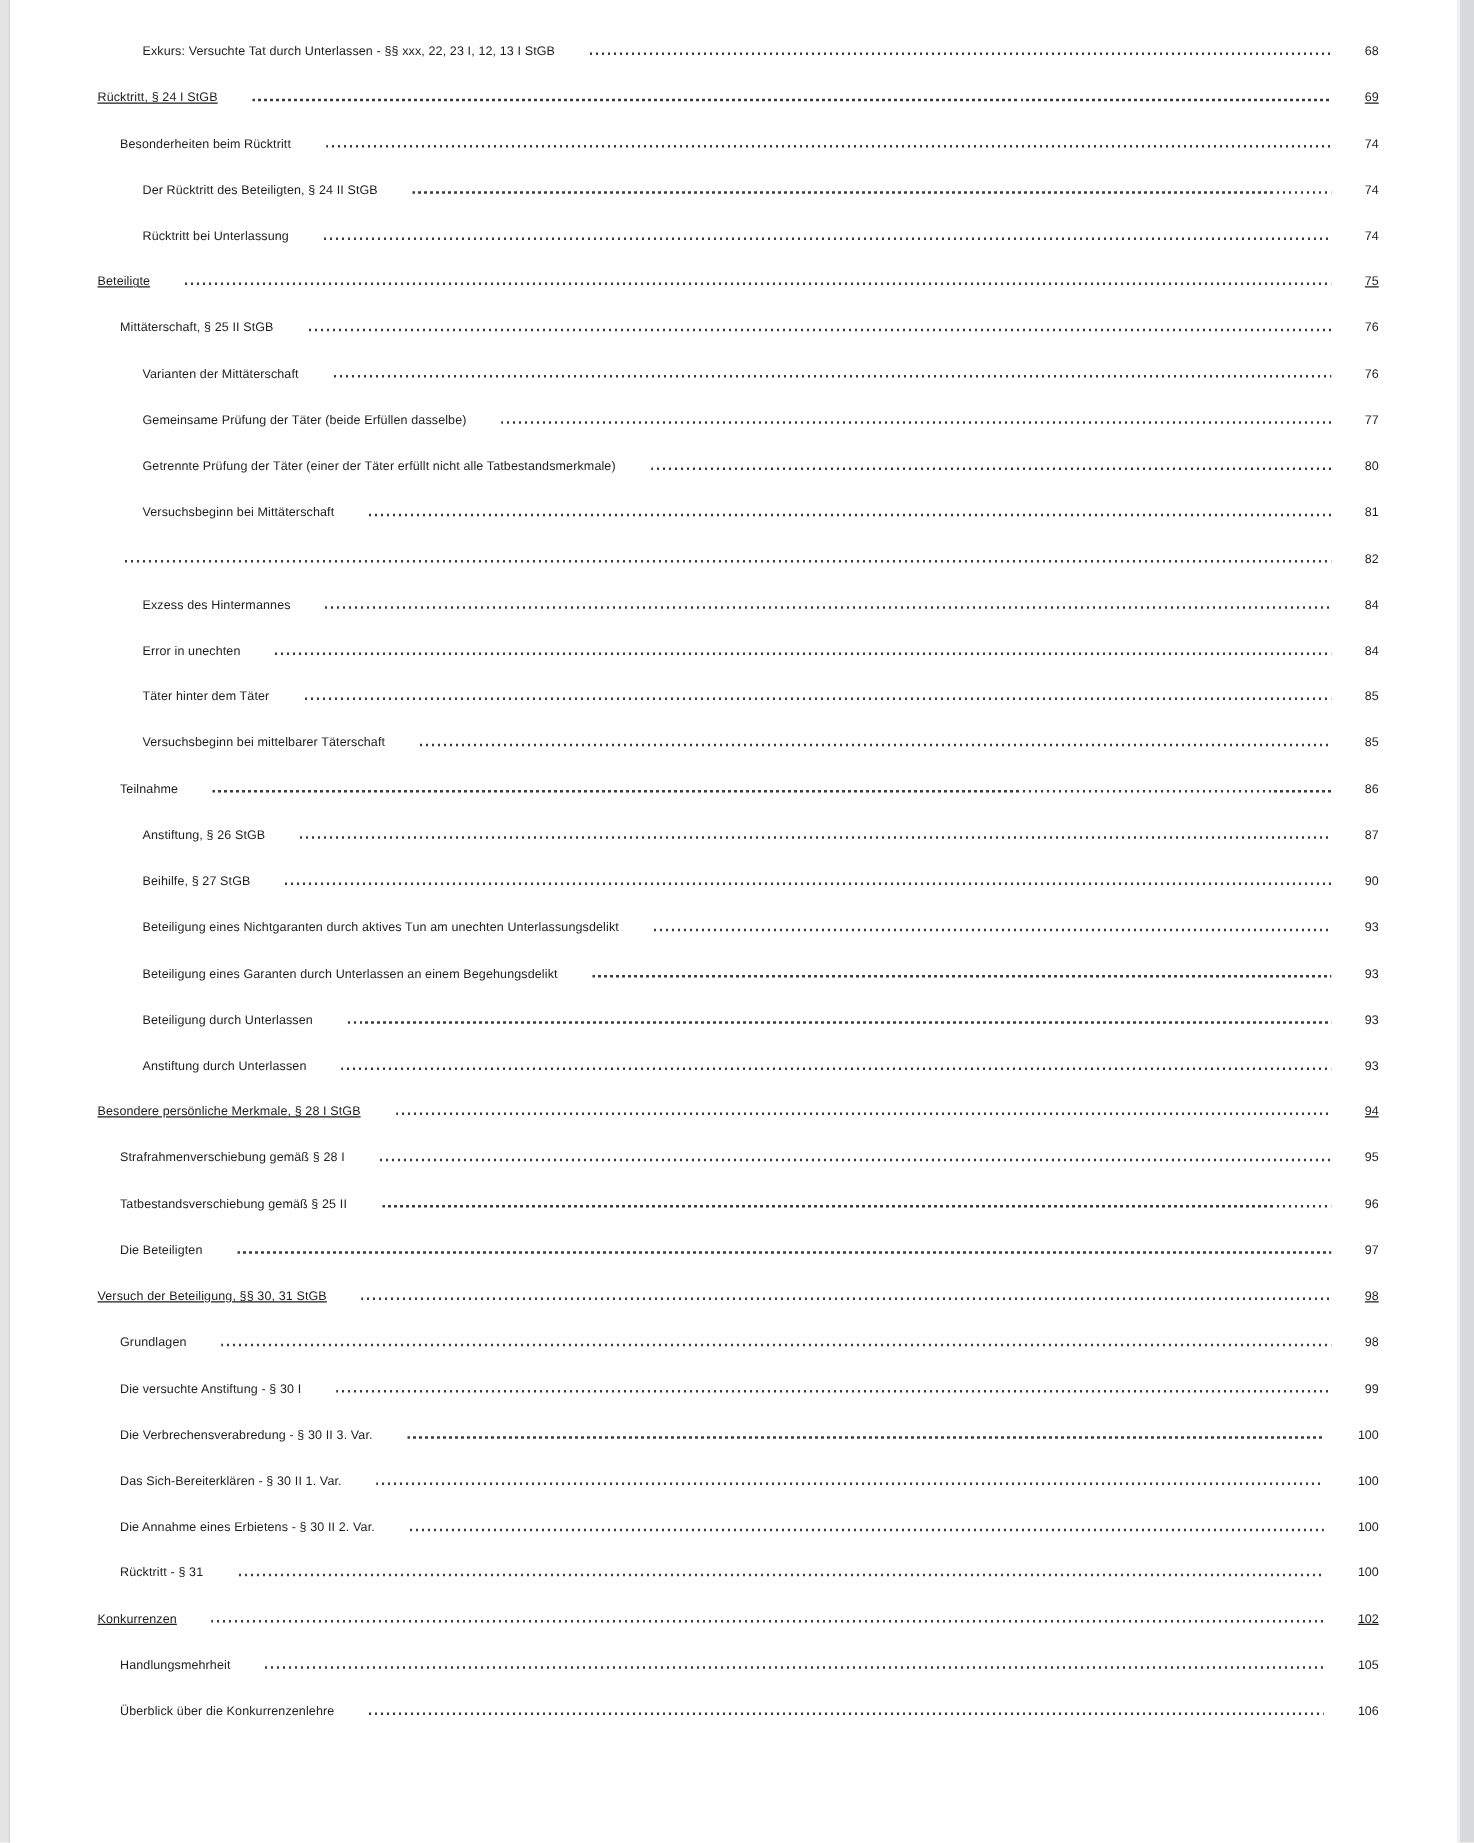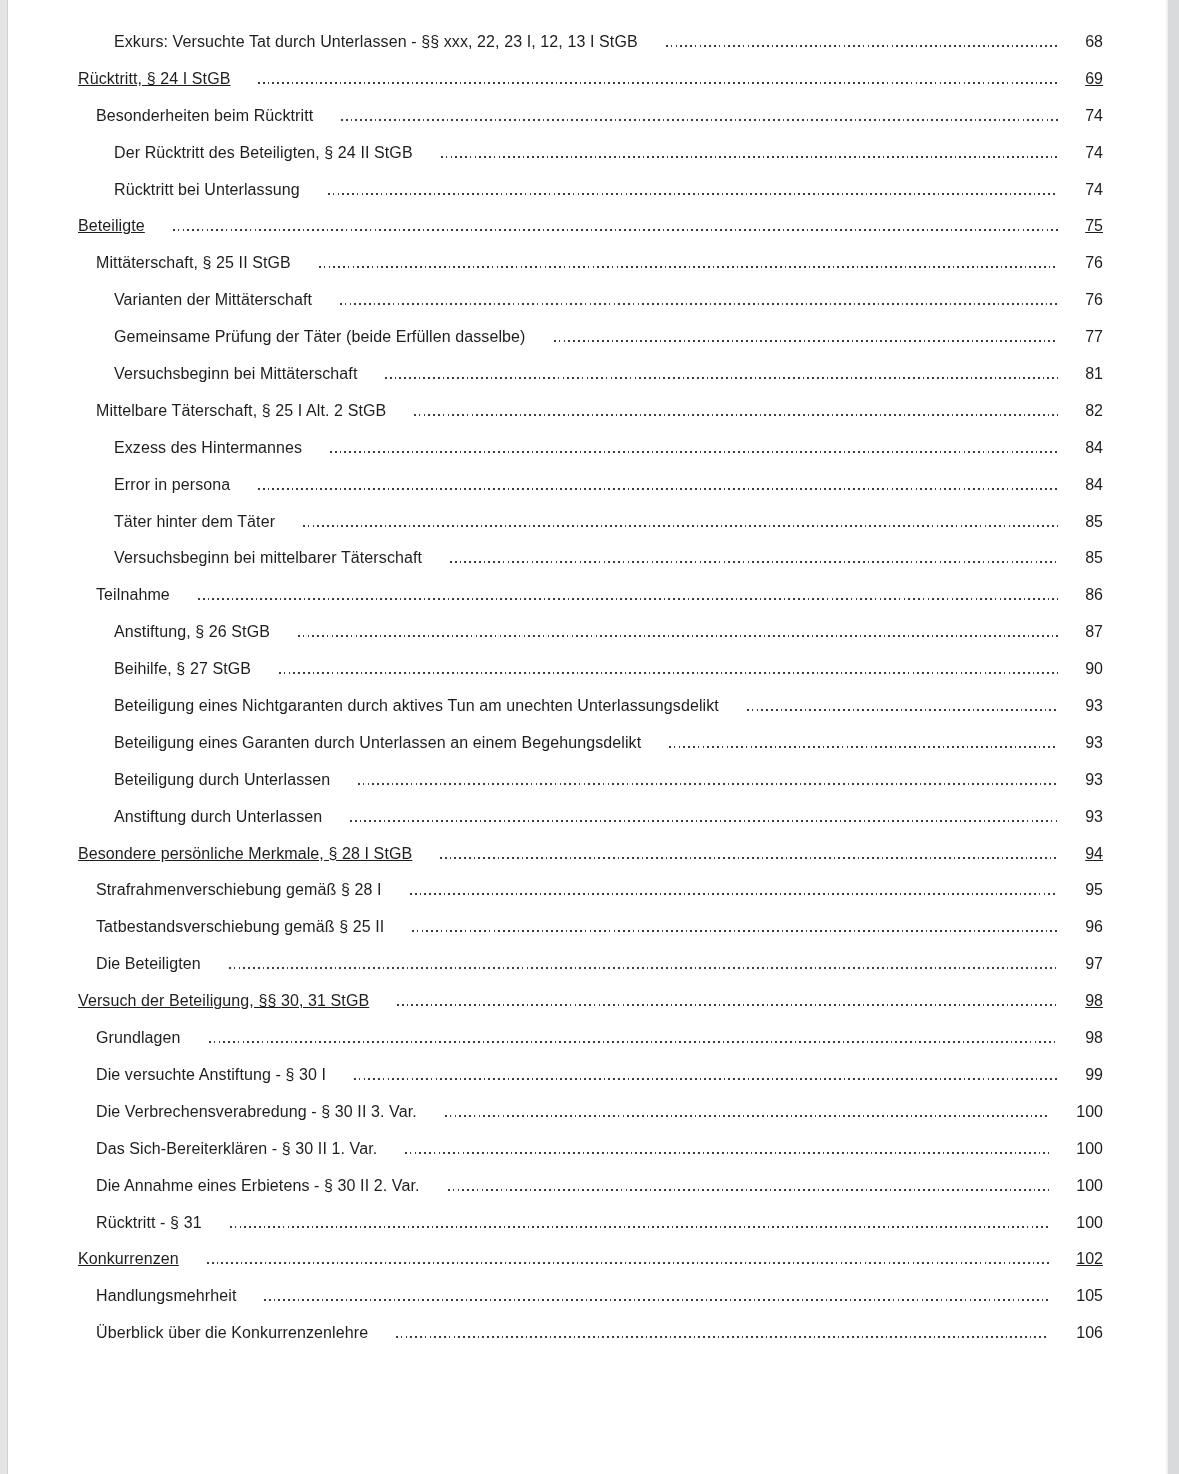--- a/index.html
+++ b/index.html
@@ -37,21 +37,21 @@
     width: 1158px;
     height: 1474px;
     background: #ffffff;
     box-sizing: border-box;
     padding: 24px 63px 0 70px;
   }
   .toc-row {
     display: flex;
     align-items: baseline;
     height: 36.9px;
-    font-size: 16px;
+    font-size: 10px;
     line-height: 36.9px;
     cursor: pointer;
     gap: 24px;
   }
   .lvl1 { padding-left: 0; text-decoration: underline; }
   .lvl2 { padding-left: 18px; }
   .lvl3 { padding-left: 36px; }
   .toc-label {
     white-space: nowrap;
     letter-spacing: 0.1px;
@@ -118,36 +118,40 @@
         <span class="toc-label">Varianten der Mittäterschaft</span>
         <span class="leader"></span>
         <span class="toc-page">76</span>
       </div>
       <div class="toc-row lvl3">
         <span class="toc-label">Gemeinsame Prüfung der Täter (beide Erfüllen dasselbe)</span>
         <span class="leader"></span>
         <span class="toc-page">77</span>
       </div>
       <div class="toc-row lvl3">
+        <span class="toc-label">Getrennte Prüfung der Täter (einer der Täter erfüllt nicht alle Tatbestandsmerkmale)</span>
+        <span class="leader"></span>
+        <span class="toc-page">80</span>
+      </div>
+      <div class="toc-row lvl3">
         <span class="toc-label">Versuchsbeginn bei Mittäterschaft</span>
         <span class="leader"></span>
         <span class="toc-page">81</span>
       </div>
       <div class="toc-row lvl2">
-        <span class="toc-label">Mittelbare Täterschaft, § 25 I Alt. 2 StGB</span>
         <span class="leader"></span>
         <span class="toc-page">82</span>
       </div>
       <div class="toc-row lvl3">
         <span class="toc-label">Exzess des Hintermannes</span>
         <span class="leader"></span>
         <span class="toc-page">84</span>
       </div>
       <div class="toc-row lvl3">
-        <span class="toc-label">Error in persona</span>
+        <span class="toc-label">Error in unechten</span>
         <span class="leader"></span>
         <span class="toc-page">84</span>
       </div>
       <div class="toc-row lvl3">
         <span class="toc-label">Täter hinter dem Täter</span>
         <span class="leader"></span>
         <span class="toc-page">85</span>
       </div>
       <div class="toc-row lvl3">
         <span class="toc-label">Versuchsbeginn bei mittelbarer Täterschaft</span>

